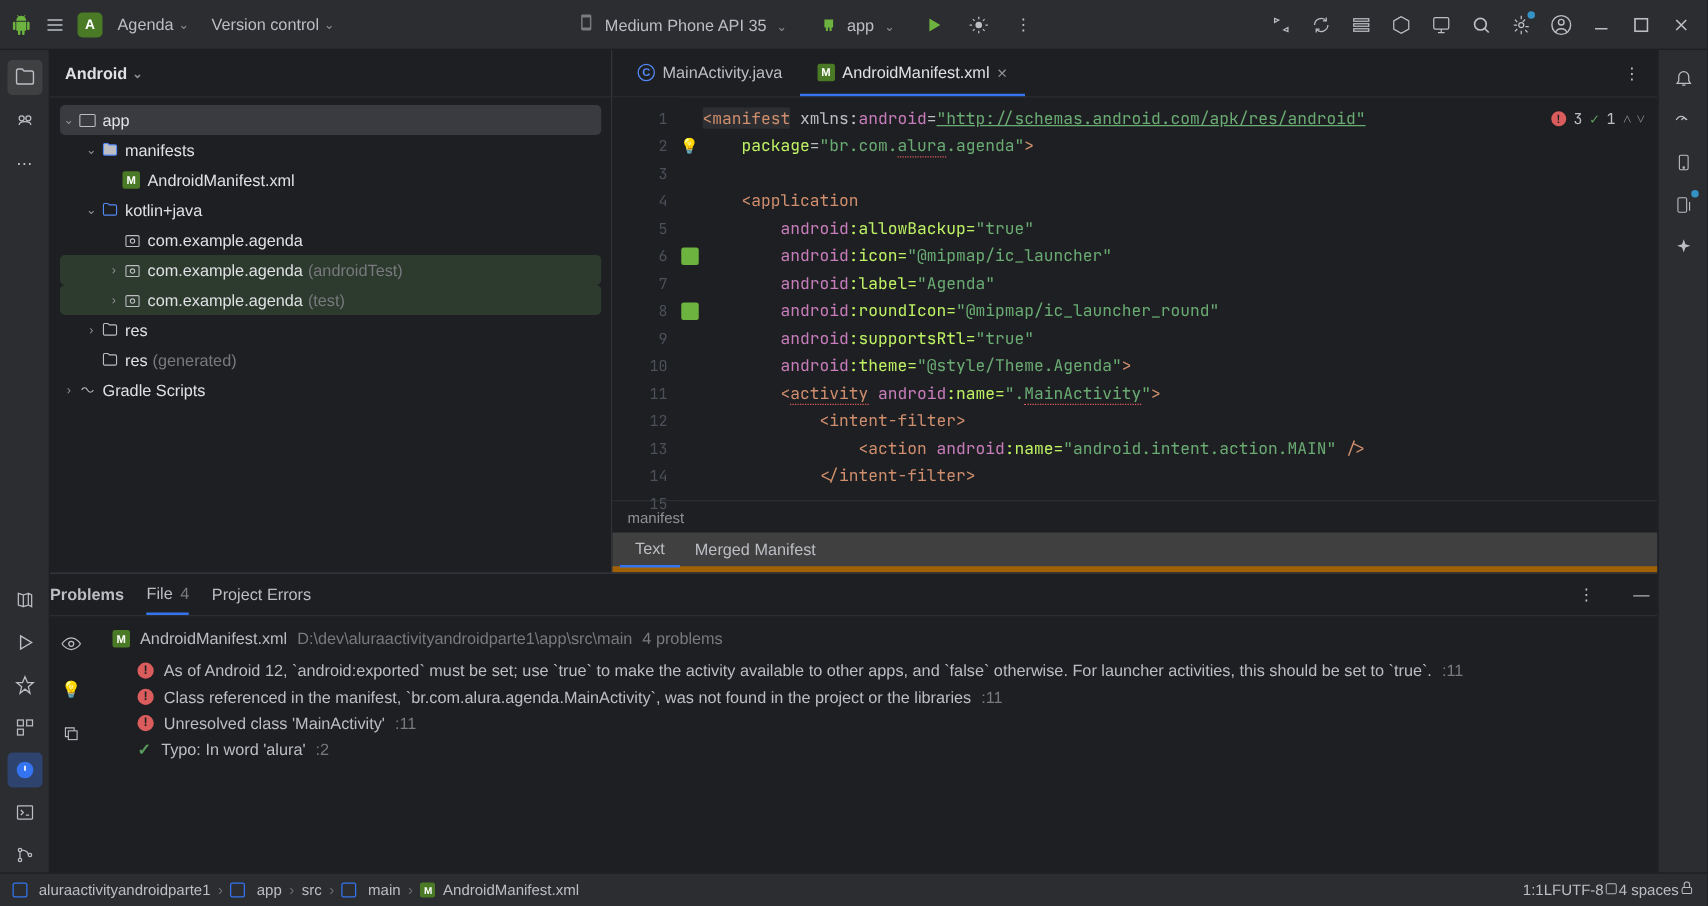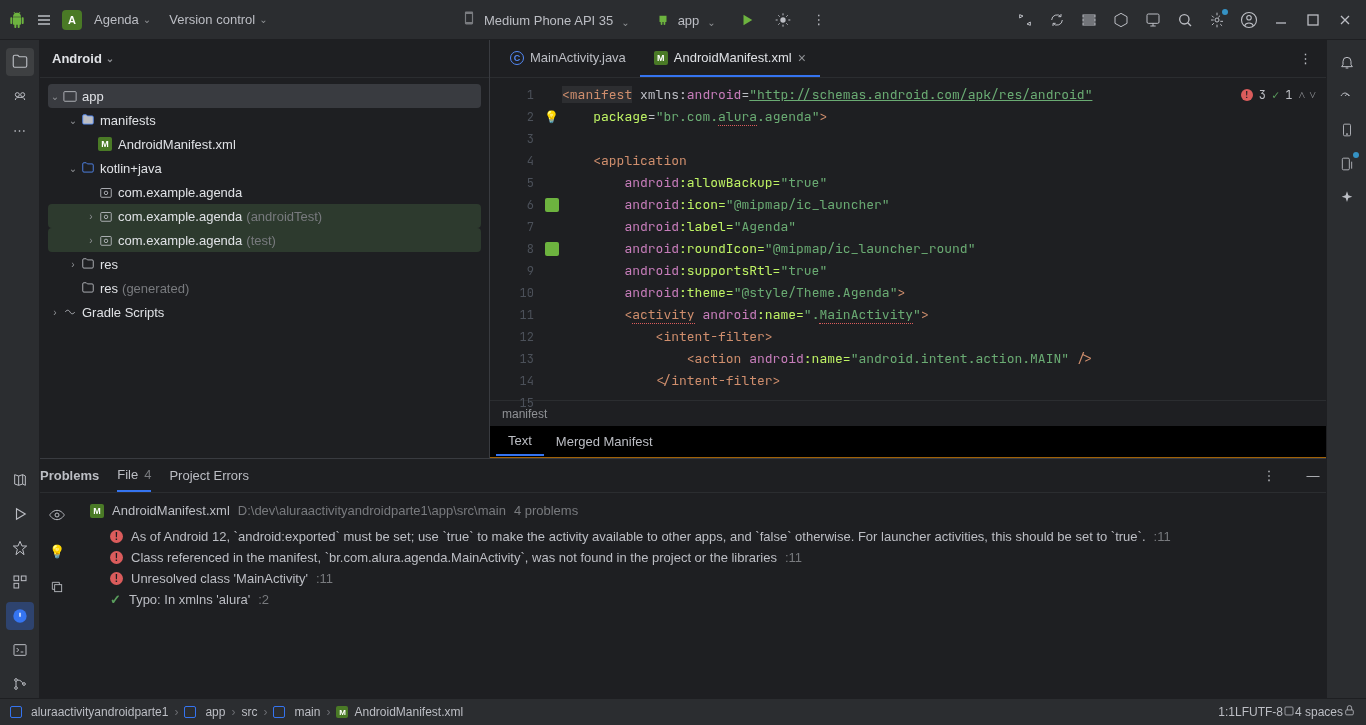--- a/index.html
+++ b/index.html
@@ -103,21 +103,21 @@
 .wavy-r { border-bottom: 1px dotted #db5c5c; }
 .tok-plain { color: #bcbec4; }
 .hl-bg { background: #2d2e31; }
 .bulb { color: #f2c55c; font-size: 12px; }
 .err-strip { position: absolute; top: 6px; right: 10px; display: flex; align-items: center; gap: 6px; font-size: 12px; color: #bcbec4; }
 .err-strip .circ { width: 12px; height: 12px; background: #db5c5c; border-radius: 50%; color: #1e1f22; display: flex; align-items: center; justify-content: center; font-size: 9px; font-weight: bold; }
 .typo-ico { color: #5a9e5d; }
 .nav-arrows { color: #8f9195; display: flex; gap: 4px; }
 
 .crumb { height: 26px; background: #1e1f22; border-top: 1px solid #2b2d30; color: #8f9195; display: flex; align-items: center; padding: 0 12px; font-size: 12px; }
-.editor-sub-tabs { height: 32px; display: flex; align-items: center; padding: 0 6px; border-bottom: 1px solid #a16207; background: #000000; }
+.editor-sub-tabs { height: 32px; display: flex; align-items: center; padding: 0 6px; border-bottom: 5px solid #a16207; background: #404040; }
 .sub-tab { padding: 6px 12px; cursor: pointer; color: #bcbec4; }
 .sub-tab.active { border-bottom: 2px solid #3574f0; }
 
 .right-rail { width: 40px; background: #2b2d30; display: flex; flex-direction: column; align-items: center; padding-top: 8px; gap: 6px; border-left: 1px solid #1e1f22; }
 
 .bottom-panel { height: 240px; background: #1e1f22; border-top: 1px solid #393b40; display: flex; }
 .bot-inner { flex: 1; display: flex; flex-direction: column; }
 .bot-tabs { height: 34px; display: flex; align-items: center; padding: 0 0; gap: 18px; border-bottom: 1px solid #2b2d30; }
 .bot-tab { cursor: pointer; color: #bcbec4; padding: 8px 0; font-size: 13px; }
 .bot-tab.active { font-weight: 600; }
@@ -566,21 +566,21 @@
               <span>Class referenced in the manifest, `br.com.alura.agenda.MainActivity`, was not found in the project or the libraries</span>
               <span class="line-nr">:11</span>
             </div>
             <div class="prob-line">
               <span class="err-dot">!</span>
               <span>Unresolved class 'MainActivity'</span>
               <span class="line-nr">:11</span>
             </div>
             <div class="prob-line">
               <span class="typo-dot">✓</span>
-              <span>Typo: In xmlns 'alura'</span>
+              <span>Typo: In word 'alura'</span>
               <span class="line-nr">:2</span>
             </div>
           </div>
         </div>
       </div>
     </div>
   </div>
 
   <div class="right-rail">
     <span class="rail-icon">

